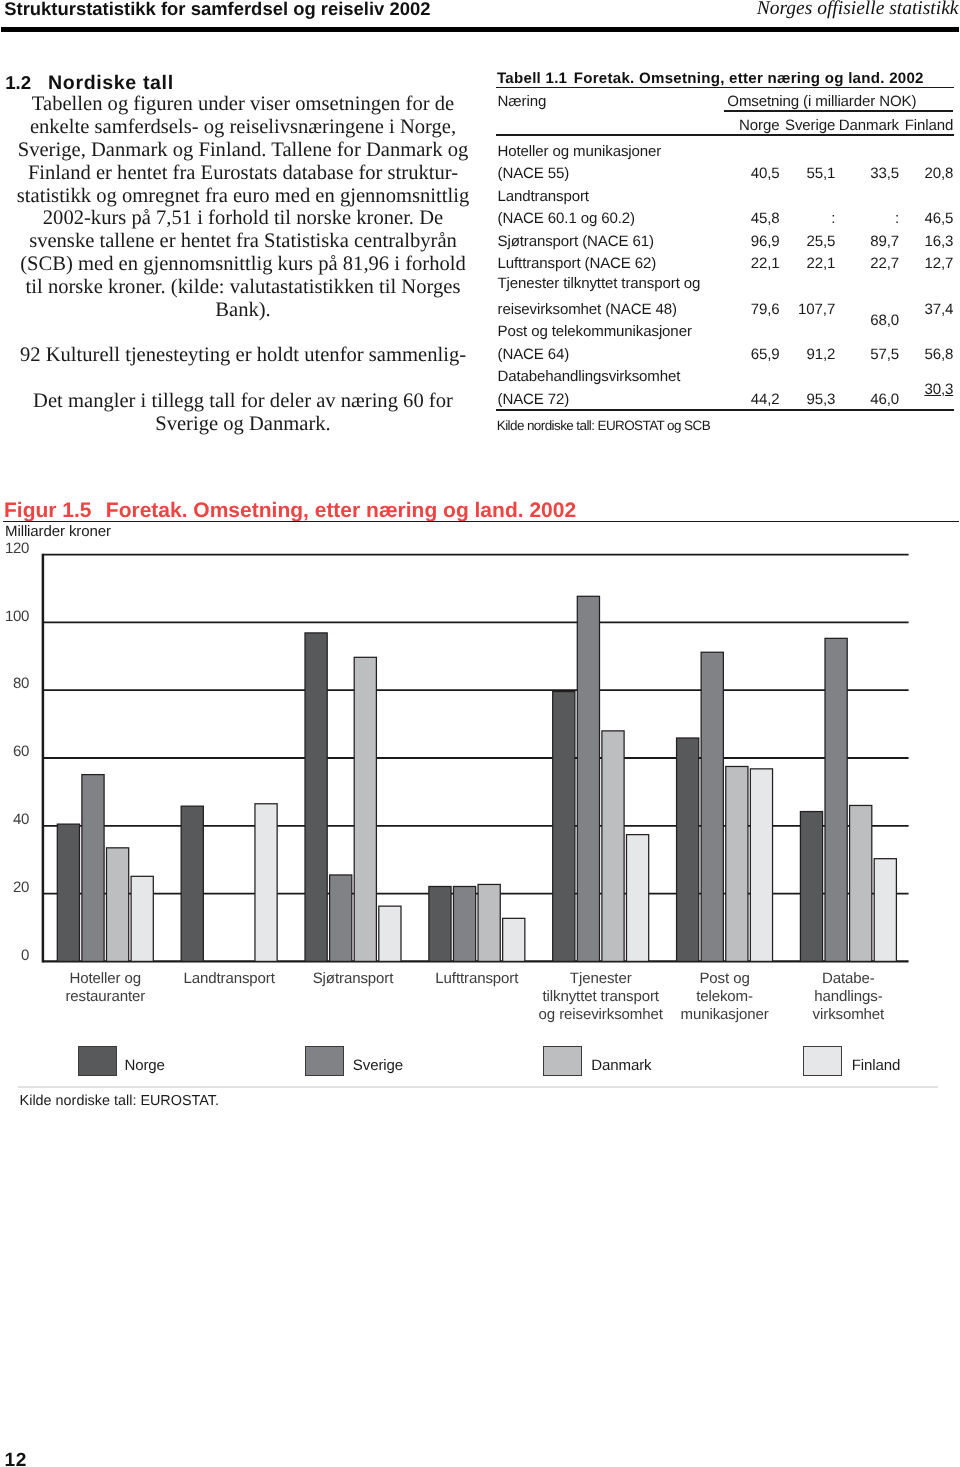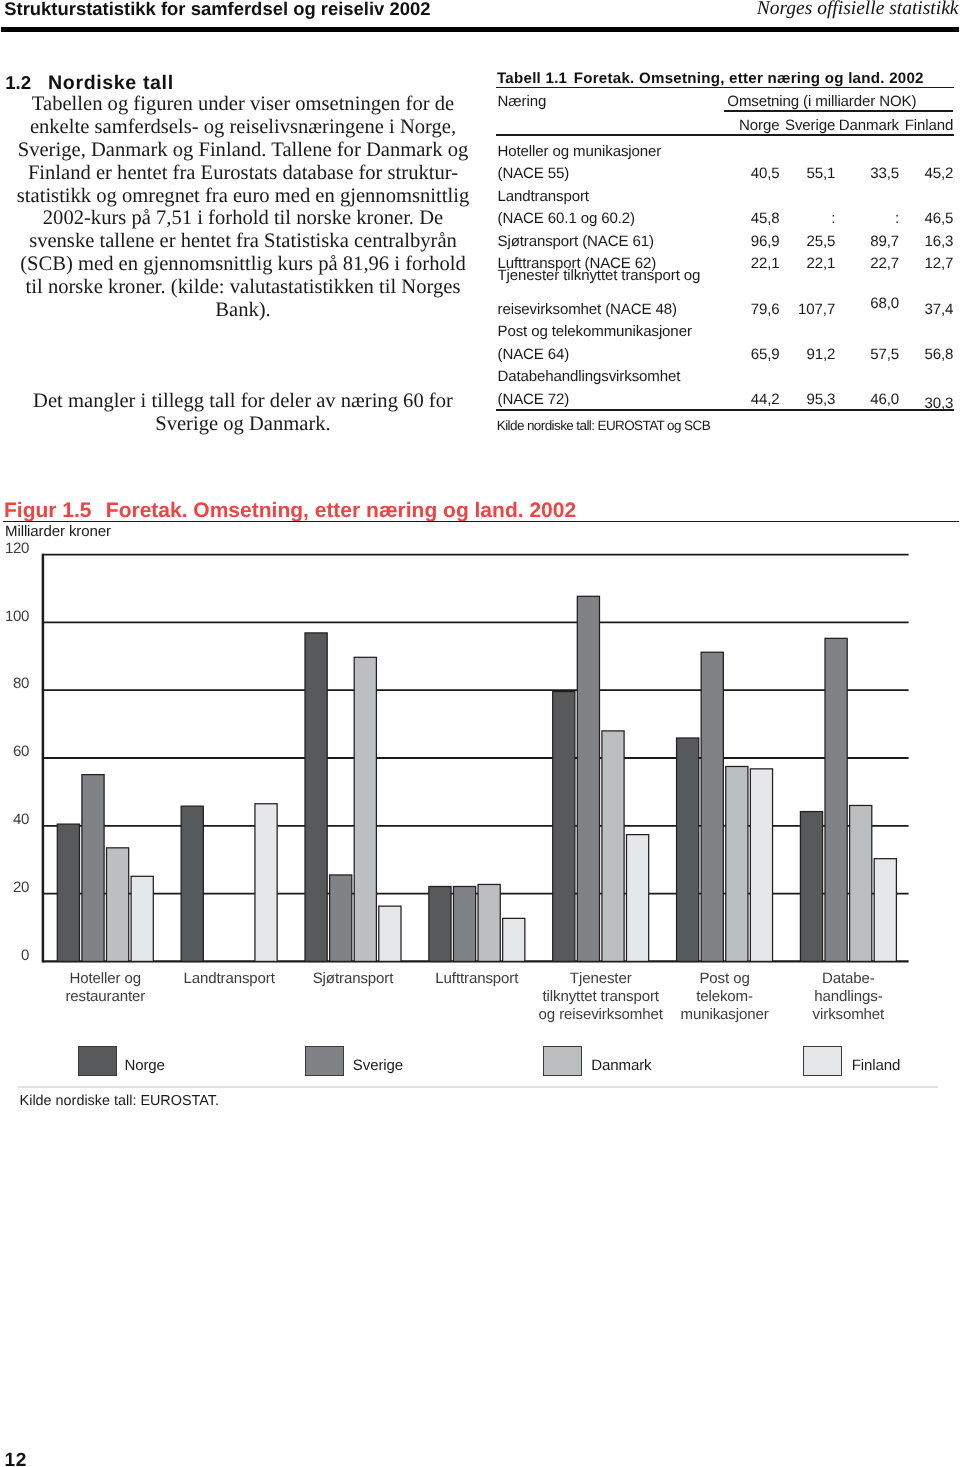--- a/index.html
+++ b/index.html
@@ -79,21 +79,21 @@
   <div class="abs" id="rh-left">Strukturstatistikk for samferdsel og reiseliv 2002</div>
   <div class="abs" id="rh-right">Norges offisielle statistikk</div>
   <div class="abs" id="rh-rule"></div>
 </div>
 
 <div class="abs" id="body-col">
   <h2 id="sec-head">
     <span id="sec-num">1.2</span><span id="sec-gap"></span><span id="sec-title">Nordiske tall</span>
   </h2>
   <p class="bodytext" id="para-1" style="top: 93.4px;"><span class="bline">Tabellen og figuren under viser omsetningen for de</span><br><span class="bline">enkelte samferdsels- og reiselivsnæringene i Norge,</span><br><span class="bline">Sverige, Danmark og Finland. Tallene for Danmark og</span><br><span class="bline">Finland er hentet fra Eurostats database for struktur-</span><br><span class="bline">statistikk og omregnet fra euro med en gjennomsnittlig</span><br><span class="bline">2002-kurs på 7,51 i forhold til norske kroner. De</span><br><span class="bline">svenske tallene er hentet fra Statistiska centralbyrån</span><br><span class="bline">(SCB) med en gjennomsnittlig kurs på 81,96 i forhold</span><br><span class="bline">til norske kroner. (kilde: valutastatistikken til Norges</span><br><span class="bline">Bank).</span></p>
-  <p class="bodytext" id="para-2" style="top: 344.4px;"><br><br><span class="bline">Det mangler i tillegg tall for deler av næring 60 for</span><br><span class="bline">Sverige og Danmark.</span></p>
+  <p class="bodytext" id="para-2" style="top: 344.4px;"><span class="bline">92 Kulturell tjenesteyting er holdt utenfor sammenlig-</span><br><br><span class="bline">Det mangler i tillegg tall for deler av næring 60 for</span><br><span class="bline">Sverige og Danmark.</span></p>
 </div>
 
 <div class="abs" id="table-block">
   <div id="tbl-caption">
     <span>Tabell 1.1</span><span class="capgap"></span><span>Foretak. Omsetning, etter næring og land. 2002</span>
   </div>
   <div class="rule rule-thin" id="tbl-rule-top"></div>
   <div id="tbl-head">
     <div id="th-stub">Næring</div>
     <div id="th-group">Omsetning (i milliarder NOK)</div>
@@ -105,55 +105,55 @@
         <div class="thcol" style="right: 6.8px;">Finland</div>
       </div>
   </div>
   <div class="rule rule-med" id="tbl-rule-head"></div>
   <div id="tbl-body">
       <div class="trow-label" style="top: 143.6px;">Hoteller og munikasjoner</div>
       <div class="trow-label" style="top: 166.16px;">(NACE 55)</div>
       <div class="tcell" style="top: 166.16px; right: 180.5px;">40,5</div>
       <div class="tcell" style="top: 166.16px; right: 124.8px;">55,1</div>
       <div class="tcell" style="top: 166.16px; right: 61px;">33,5</div>
-      <div class="tcell" style="top: 166.16px; right: 6.8px;">45,2</div>
+      <div class="tcell" style="top: 166.16px; right: 6.8px;">20,8</div>
       <div class="trow-label" style="top: 188.72px;">Landtransport</div>
       <div class="trow-label" style="top: 211.28px;">(NACE 60.1 og 60.2)</div>
       <div class="tcell" style="top: 211.28px; right: 180.5px;">45,8</div>
       <div class="tcell" style="top: 211.28px; right: 124.8px;">:</div>
       <div class="tcell" style="top: 211.28px; right: 61px;">:</div>
       <div class="tcell" style="top: 211.28px; right: 6.8px;">46,5</div>
       <div class="trow-label" style="top: 233.84px;">Sjøtransport (NACE 61)</div>
       <div class="tcell" style="top: 233.84px; right: 180.5px;">96,9</div>
       <div class="tcell" style="top: 233.84px; right: 124.8px;">25,5</div>
       <div class="tcell" style="top: 233.84px; right: 61px;">89,7</div>
       <div class="tcell" style="top: 233.84px; right: 6.8px;">16,3</div>
       <div class="trow-label" style="top: 256.4px;">Lufttransport (NACE 62)</div>
       <div class="tcell" style="top: 256.4px; right: 180.5px;">22,1</div>
       <div class="tcell" style="top: 256.4px; right: 124.8px;">22,1</div>
       <div class="tcell" style="top: 256.4px; right: 61px;">22,7</div>
       <div class="tcell" style="top: 256.4px; right: 6.8px;">12,7</div>
-      <div class="trow-label" style="top: 268px;">Tjenester tilknyttet transport og</div>
+      <div class="trow-label" style="top: 276px;">Tjenester tilknyttet transport og</div>
       <div class="trow-label" style="top: 301.52px;">reisevirksomhet (NACE 48)</div>
       <div class="tcell" style="top: 301.52px; right: 180.5px;">79,6</div>
       <div class="tcell" style="top: 301.52px; right: 124.8px;">107,7</div>
-      <div class="tcell" style="top: 296px; right: 61px; text-align: right;">68,0</div>
+      <div class="tcell" style="top: 313px; right: 61px; text-align: right;">68,0</div>
       <div class="tcell" style="top: 301.52px; right: 6.8px;">37,4</div>
       <div class="trow-label" style="top: 324.08px;">Post og telekommunikasjoner</div>
       <div class="trow-label" style="top: 346.64px;">(NACE 64)</div>
       <div class="tcell" style="top: 346.64px; right: 180.5px;">65,9</div>
       <div class="tcell" style="top: 346.64px; right: 124.8px; margin-left: 42px;">91,2</div>
       <div class="tcell" style="top: 346.64px; right: 61px;">57,5</div>
       <div class="tcell" style="top: 346.64px; right: 6.8px;">56,8</div>
       <div class="trow-label" style="top: 369.2px;">Databehandlingsvirksomhet</div>
       <div class="trow-label" style="top: 391.76px;">(NACE 72)</div>
       <div class="tcell" style="top: 391.76px; right: 180.5px;">44,2</div>
       <div class="tcell" style="top: 391.76px; right: 124.8px;">95,3</div>
       <div class="tcell" style="top: 391.76px; right: 61px;">46,0</div>
-      <div class="tcell" style="top: 396px; right: 6.8px; text-decoration: underline;">30,3</div>
+      <div class="tcell" style="top: 382px; right: 6.8px; text-decoration: underline;">30,3</div>
     </div>
   <div class="rule rule-thin" id="tbl-rule-bot"></div>
   <div id="tbl-source">Kilde nordiske tall: EUROSTAT og SCB</div>
 </div>
 
 <div class="abs" id="figure-block">
   <div id="fig-caption">
     <span>Figur 1.5</span><span class="capgap2"></span><span>Foretak. Omsetning, etter næring og land. 2002</span>
   </div>
   <div class="rule rule-thin" id="fig-rule-top"></div>

